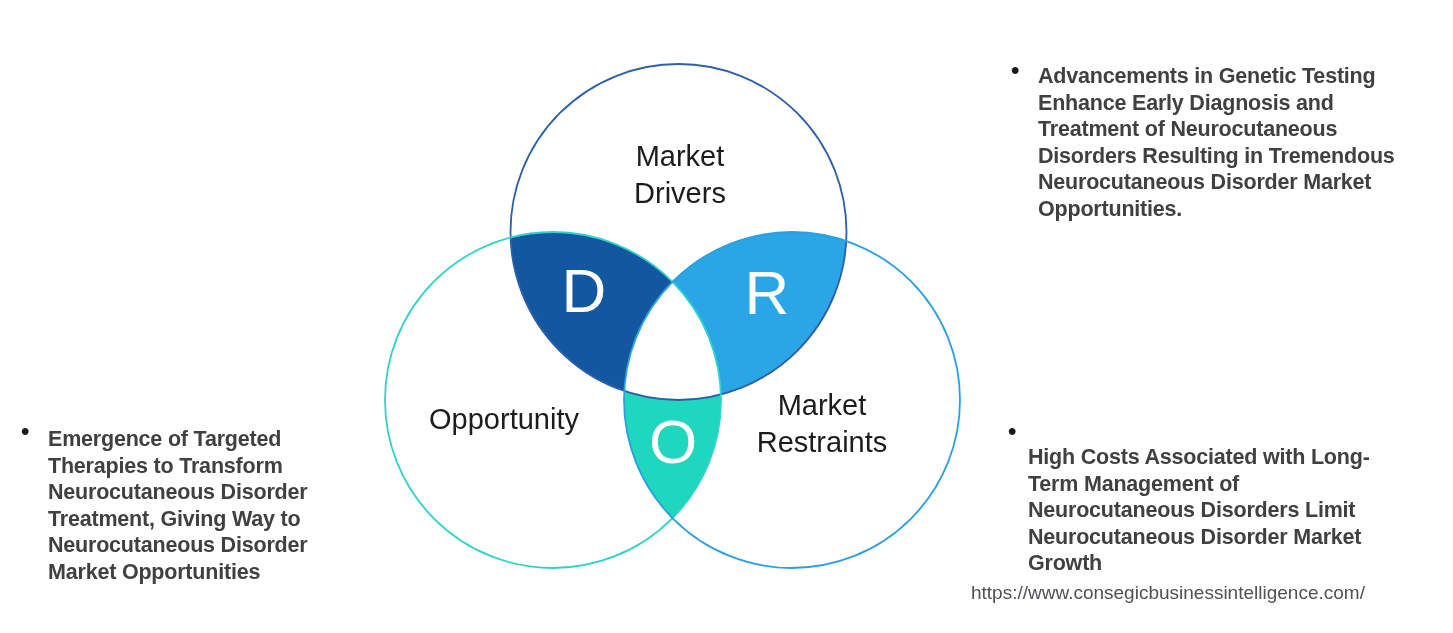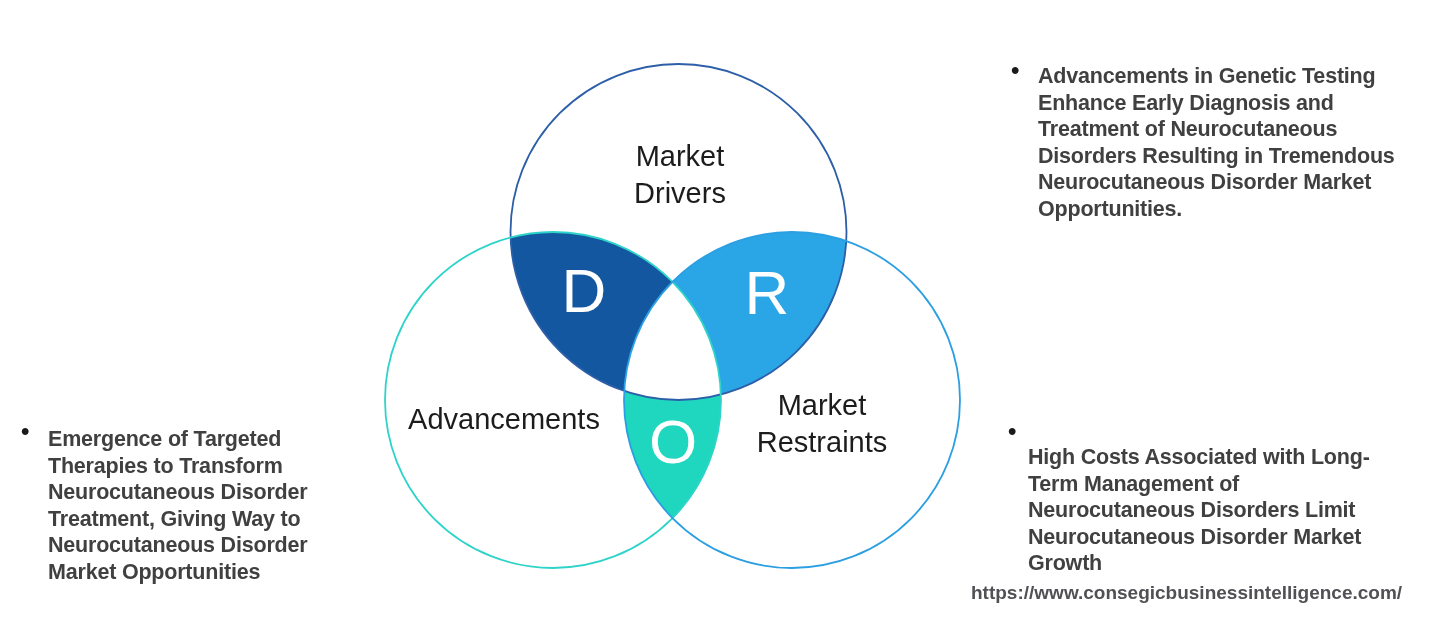--- a/index.html
+++ b/index.html
@@ -68,21 +68,21 @@
   #opportunity-letter { left: 673px; top: 442px; }
   #drivers-label      { left: 680px; top: 175px; }
   #opportunity-label  { left: 504px; top: 419px; }
   #restraints-label   { left: 822px; top: 424px; }
   #source-url {
     position: absolute;
     left: 971px;
     top: 582px;
     color: #515155;
     font-size: 19px;
-    font-weight: 700;
+    font-weight: 400;
     line-height: 22px;
     white-space: nowrap;
   }
 </style>
 </head>
 <body>
 
 <div id="canvas">
 
   <svg id="venn-svg" viewBox="0 0 1453 633" aria-hidden="true">
@@ -120,21 +120,21 @@
     <circle cx="553" cy="400" r="168" fill="none" stroke-width="1.8" stroke="#2ED3C9"></circle>
     <circle cx="792" cy="400" r="168" fill="none" stroke-width="1.8" stroke="#2B9FE2"></circle>
   </svg>
 
   <div id="drivers-letter" class="venn-letter">D</div>
   <div id="restraints-letter" class="venn-letter">R</div>
   <div id="opportunity-letter" class="venn-letter">O</div>
 
   <div id="drivers-label" class="venn-label">Market
 Drivers</div>
-  <div id="opportunity-label" class="venn-label">Advancements</div>
+  <div id="opportunity-label" class="venn-label">Opportunity</div>
   <div id="restraints-label" class="venn-label">Market
 Restraints</div>
 
   <div>
     <span id="left-bullet-marker" class="bullet-marker">•</span>
     <div id="left-bullet-text" class="bullet-text">Emergence of Targeted
 Therapies to Transform
 Neurocutaneous Disorder
 Treatment, Giving Way to
 Neurocutaneous Disorder

